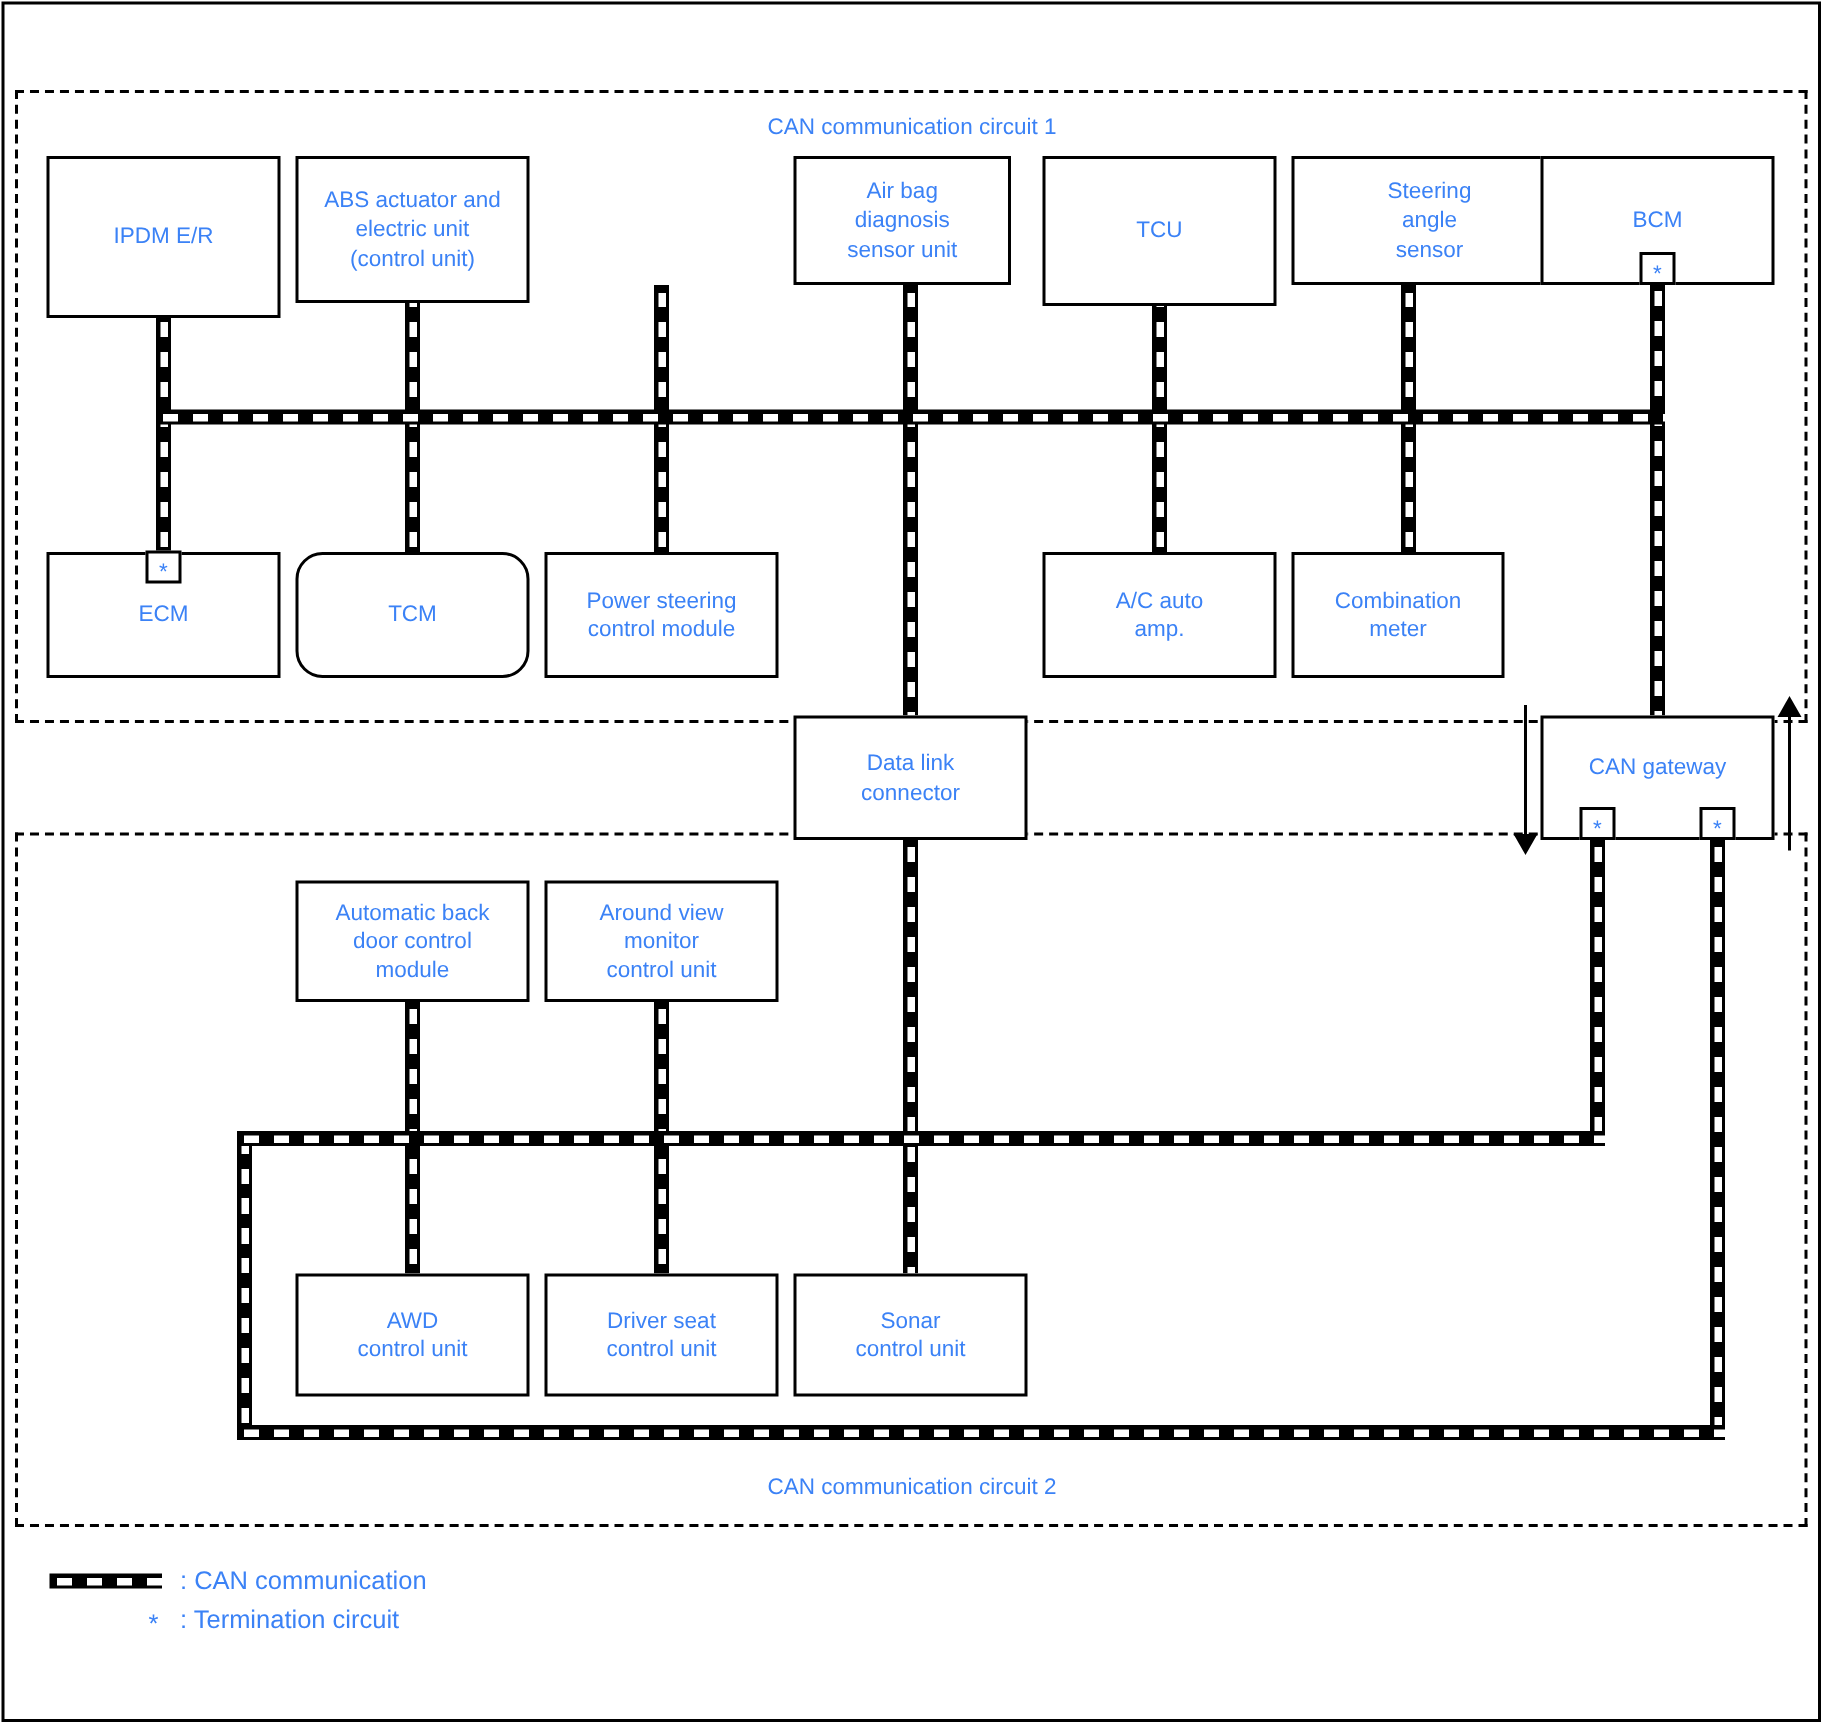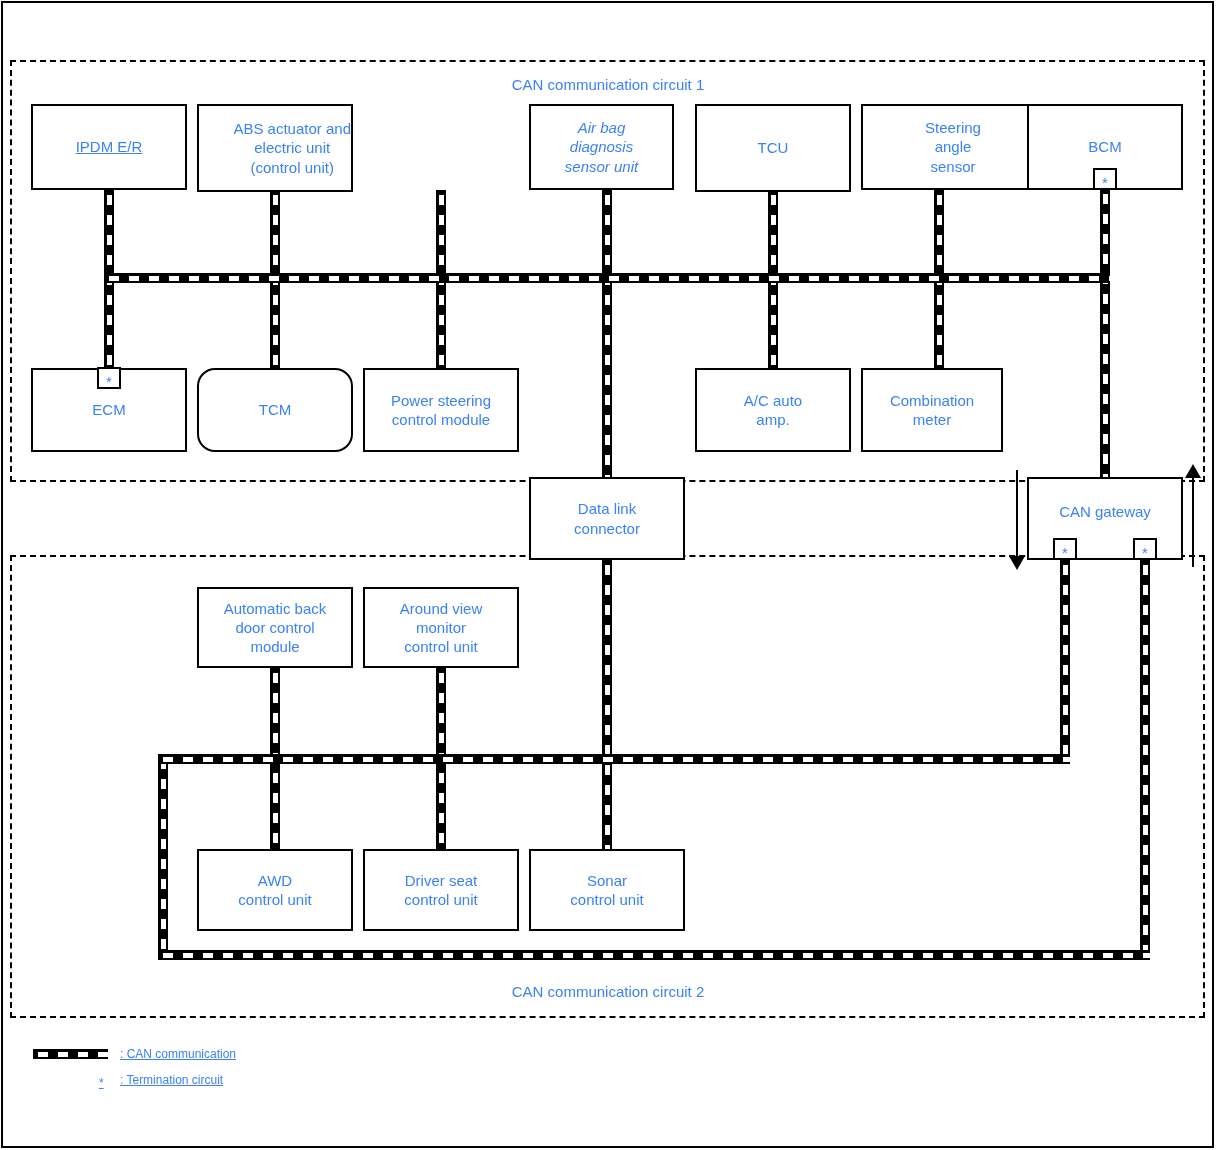--- a/index.html
+++ b/index.html
@@ -87,23 +87,22 @@
   }
   .arrowhead-up {
     position: absolute;
     width: 0; height: 0;
     border-left: 8px solid transparent;
     border-right: 8px solid transparent;
     border-bottom: 14px solid #000;
   }
   .legend-text {
     position: absolute;
-    font-size: 12px;
+    font-size: 17px;
     line-height: 16px;
-    text-decoration: underline;
   }
 </style>
 </head>
 <body>
 
 <div id="stage">
 
   <div class="outer-border"></div>
 
   <div class="dashbox" style="left:10px; top:60px; width:1191px; height:418px;"></div>
@@ -125,28 +124,28 @@
   <div class="canline-v" style="left:158px; top:754px; height:206px;"></div>
   <div class="canline-v" style="left:270px; top:668px; height:181px;"></div>
   <div class="canline-v" style="left:436px; top:668px; height:181px;"></div>
   <div class="canline-v" style="left:602px; top:560px; height:289px;"></div>
   <div class="canline-v" style="left:1060px; top:560px; height:204px;"></div>
   <div class="canline-v" style="left:1140px; top:560px; height:400px;"></div>
 
   <div class="canline-h" style="left:158px; top:754px; width:912px;"></div>
   <div class="canline-h" style="left:158px; top:950px; width:992px;"></div>
 
-  <div class="node" style="left:31px;  top:104px; width:156px; height:86px;text-decoration:underline;"><span>IPDM E/R</span></div>
-  <div class="node" style="left:197px; top:104px; width:156px; height:88px;justify-content:flex-end;"><span>ABS actuator and
+  <div class="node" style="left:31px;  top:104px; width:156px; height:108px;"><span>IPDM E/R</span></div>
+  <div class="node" style="left:197px; top:104px; width:156px; height:98px;"><span>ABS actuator and
 electric unit
 (control unit)</span></div>
-  <div class="node" style="left:529px; top:104px; width:145px; height:86px;font-style:italic;"><span>Air bag
+  <div class="node" style="left:529px; top:104px; width:145px; height:86px;"><span>Air bag
 diagnosis
 sensor unit</span></div>
-  <div class="node" style="left:695px; top:104px; width:156px; height:88px;"><span>TCU</span></div>
+  <div class="node" style="left:695px; top:104px; width:156px; height:100px;"><span>TCU</span></div>
   <div class="node" style="left:861px; top:104px; width:184px; height:86px;"><span>Steering
 angle
 sensor</span></div>
   <div class="node" style="left:1027px; top:104px; width:156px; height:86px;"><span>BCM</span></div>
 
   <div class="node" style="left:31px;  top:368px; width:156px; height:84px;"><span>ECM</span></div>
   <div class="node" style="left:197px; top:368px; width:156px; height:84px;border-radius:18px;"><span>TCM</span></div>
   <div class="node" style="left:363px; top:368px; width:156px; height:84px;"><span>Power steering
 control module</span></div>
   <div class="node" style="left:695px; top:368px; width:156px; height:84px;"><span>A/C auto

